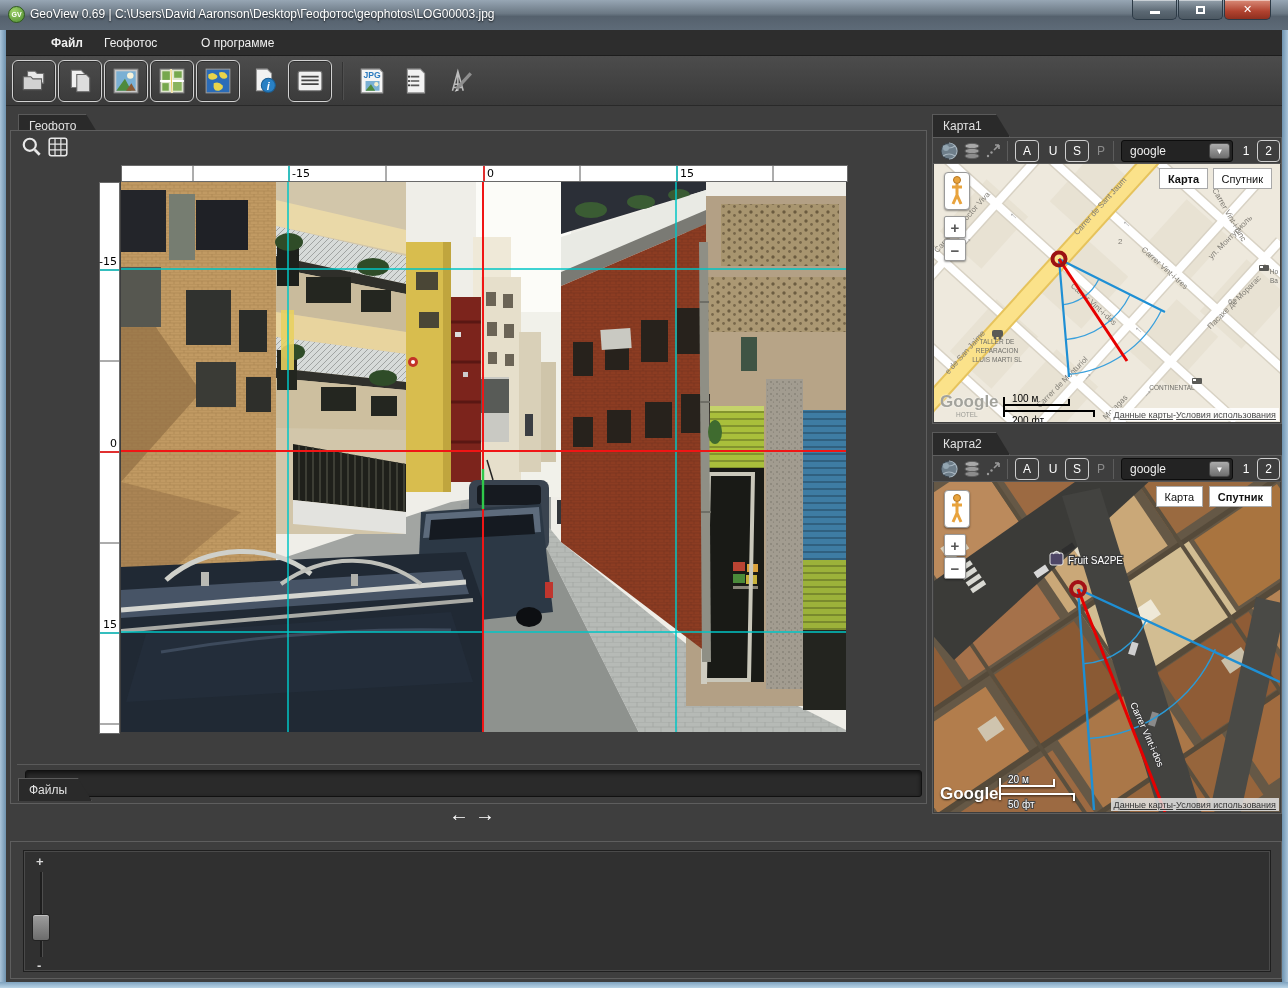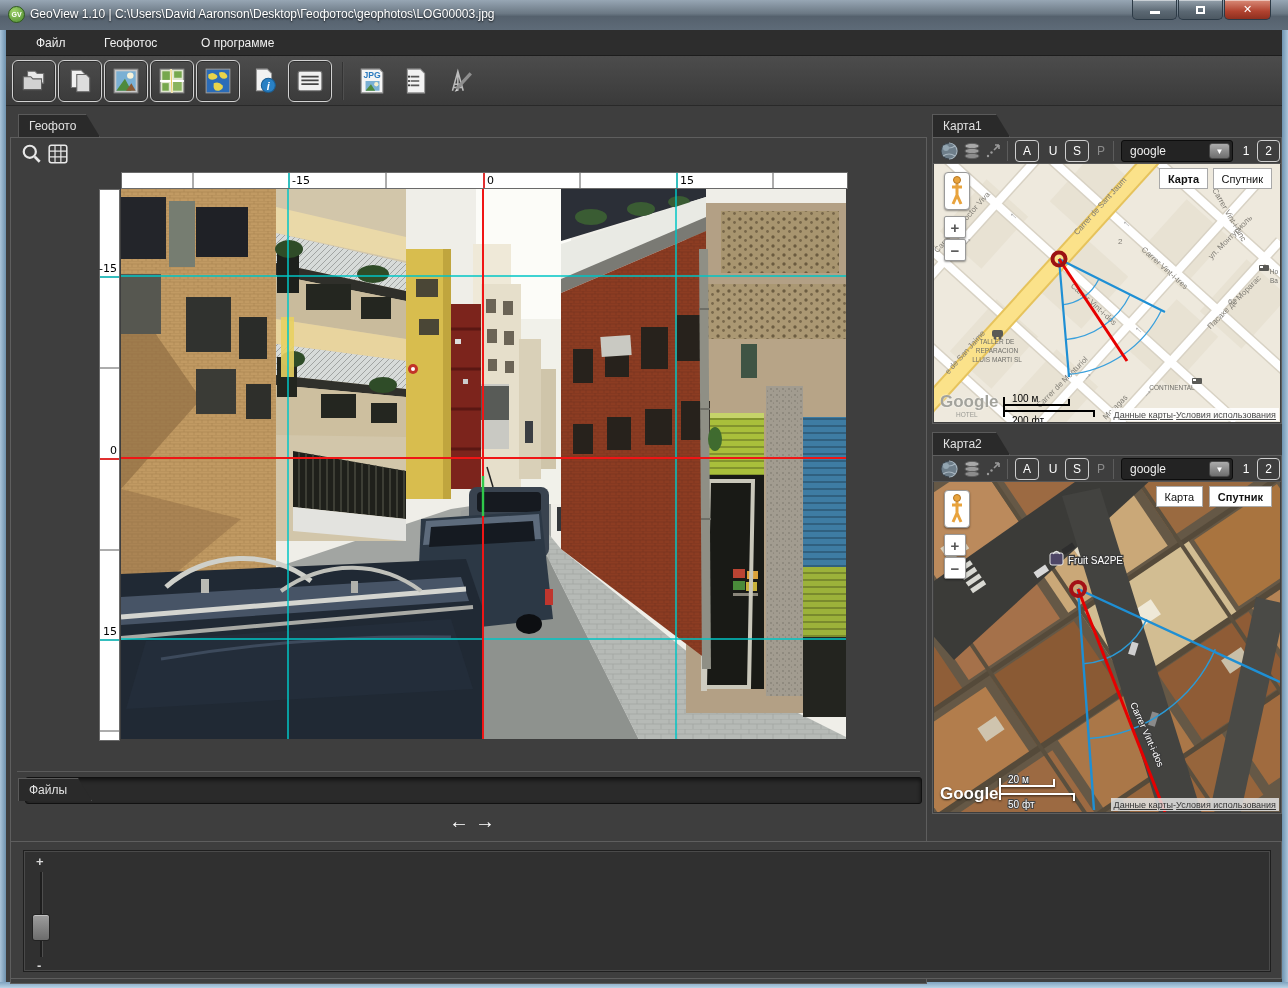--- a/index.html
+++ b/index.html
@@ -64,40 +64,40 @@
       background:linear-gradient(180deg,#9d9d9d,#6c6c6c);box-shadow:inset 0 1px 0 rgba(255,255,255,.4);}
   svg text{font-family:"Liberation Sans","DejaVu Sans",sans-serif;}
 </style>
 </head>
 <body>
 
 <div id="stage">
 
   <div class="abs" id="titlebar">
     <div class="abs" id="app-icon">GV</div>
-    <div class="abs" id="title-text">GeoView 1.10 | C:\Users\David Aaronson\Desktop\Геофотос\geophotos\LOG00003.jpg</div>
+    <div class="abs" id="title-text">GeoView 0.69 | C:\Users\David Aaronson\Desktop\Геофотос\geophotos\LOG00003.jpg</div>
   </div>
   <div class="abs winbtn" style="left:1132px;width:45px;">
       <span style="width:10px;height:3px;background:#fff;display:block;margin-top:6px;"></span>
     </div>
   <div class="abs winbtn" style="left:1178px;width:45px;">
       <span style="width:9px;height:8px;border:2px solid #fff;display:block;"></span>
     </div>
   <div class="abs winbtn" id="btn-close" style="left:1224px;width:47px;">
       <span style="font-size:11px;font-weight:bold;">✕</span>
     </div>
 
   <div class="abs" id="edge-l"></div>
   <div class="abs" id="edge-r"></div>
   <div class="abs" id="edge-b"></div>
 
   <div class="abs" id="client">
 
     <div class="abs" id="menubar">
-      <div class="abs menu-item" style="left:20px;">Файл</div>
+      <div class="abs menu-item" style="left:35px;font-weight:bold;">Файл</div>
       <div class="abs menu-item" style="left:88px;">Геофотос</div>
       <div class="abs menu-item" style="left:185px;">О программе</div>
     </div>
 
     <div class="abs" id="toolbar">
       <div class="abs tbtn bordered" style="left:6px;">
         <svg width="28" height="28" viewBox="0 0 26 26">
             <path d="M7,4 h7 l2,2 h6 v9 h-15 z" fill="#e9e9e9" stroke="#6e6e6e"></path>
             <path d="M3,9 h7 l2,2 h8 v10 h-17 z" fill="#d2d2d2" stroke="#5f5f5f"></path>
           </svg>
@@ -173,21 +173,21 @@
             <path d="M6,22 L11,4 L16,22 M8,16 H14 M7,19 H15 M11,4 V22" stroke="#bdbdbd" stroke-width="1.4" fill="none"></path>
             <path d="M10,20 L23,6" stroke="#8f8f8f" stroke-width="3"></path>
             <path d="M10,20 l-2,3 l3,-1 z" fill="#d8d8d8"></path>
           </svg>
       </div>
     </div>
 
     <div class="abs tab" style="left:12px;top:84px;width:82px;align-items:center;">
         <span>Геофото</span>
       </div>
-    <div class="abs panel" style="left:4px;top:107px;width:917px;height:847px;">
+    <div class="abs panel" style="left:4px;top:100px;width:917px;height:674px;">
       <svg class="abs" style="left:10px;top:5px;" width="22" height="22" viewBox="0 0 20 20">
           <circle cx="8" cy="8" r="5.5" fill="none" stroke="#e8e8e8" stroke-width="2"></circle>
           <path d="M12.5,12.5 L17,17" stroke="#e8e8e8" stroke-width="2.4"></path>
         </svg>
       <svg class="abs" style="left:36px;top:5px;" width="22" height="22" viewBox="0 0 20 20">
           <rect x="2" y="2" width="16" height="16" rx="2" fill="none" stroke="#e8e8e8" stroke-width="1.4"></rect>
           <path d="M7.3,2 V18 M12.6,2 V18 M2,7.3 H18 M2,12.6 H18" stroke="#e8e8e8" stroke-width="1.1"></path>
         </svg>
 
       <div class="abs ruler" style="left:110px;top:34px;width:727px;height:17px;">

